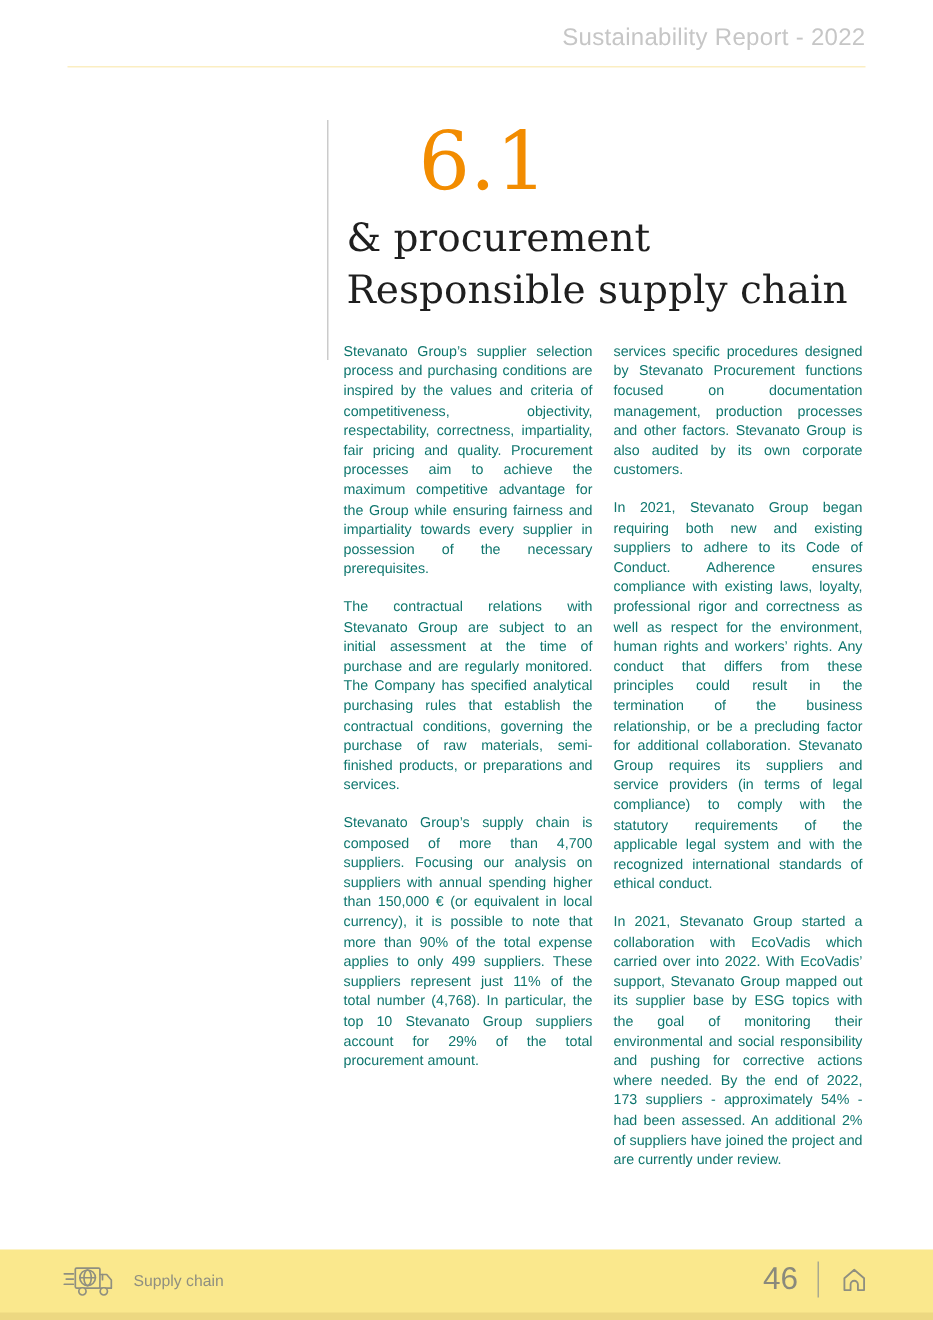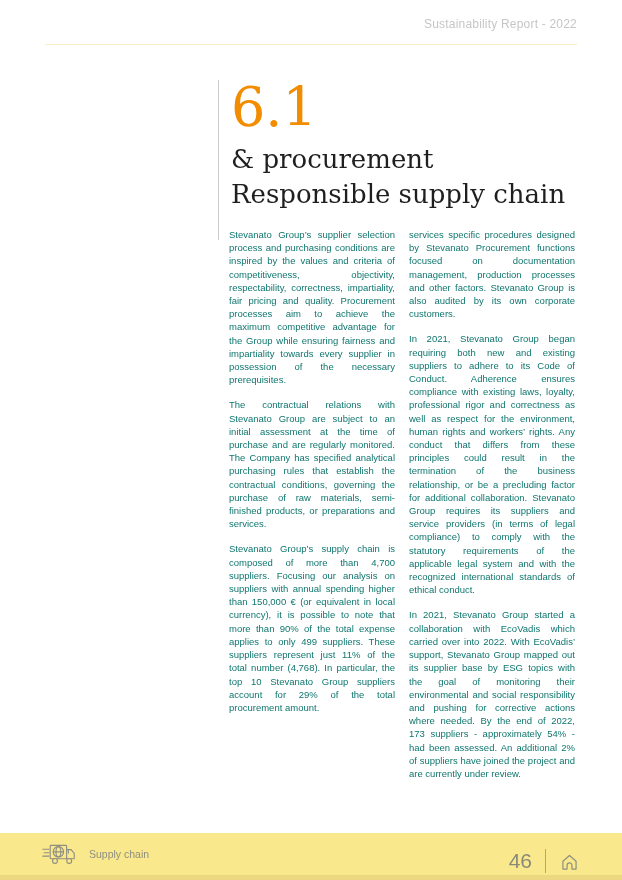--- a/index.html
+++ b/index.html
@@ -13,21 +13,21 @@
     background: #ffffff;
     overflow: hidden;
     margin: 0 auto;
   }
 
   
   .header-title {
     position: absolute;
     top: 17px;
     right: 45px;
-    font-size: 12px;
+    font-size: 16px;
     letter-spacing: 0.2px;
     color: #c6c6c6;
   }
   .header-divider {
     position: absolute;
     top: 44px;
     left: 45px;
     right: 45px;
     height: 1px;
     background: #fbeec2;
@@ -40,20 +40,21 @@
     top: 80px;
     height: 160px;
     border-left: 1px solid #cbcbcb;
     padding-left: 12px;
   }
   .section-number {
     font-family: "DejaVu Serif", serif;
     font-size: 54px;
     line-height: 56px;
     color: #f28c00;
+    margin-left: 48px;
   }
   .section-title {
     font-family: "DejaVu Serif", serif;
     font-size: 26px;
     line-height: 35px;
     color: #1f1f1f;
     margin-top: 6px;
   }
 
   
@@ -111,21 +112,21 @@
   .footer-chapter-label {
     font-size: 10.5px;
     color: #8f8f80;
   }
   .footer-right {
     position: absolute;
     right: 42px;
     top: 0;
     height: 40px;
     display: flex;
-    align-items: flex-end;
+    align-items: center;
     gap: 13px;
   }
   .page-number {
     font-size: 21px;
     color: #8a8a7c;
   }
   .footer-separator {
     width: 1px;
     height: 24px;
     background: #a9a98f;

